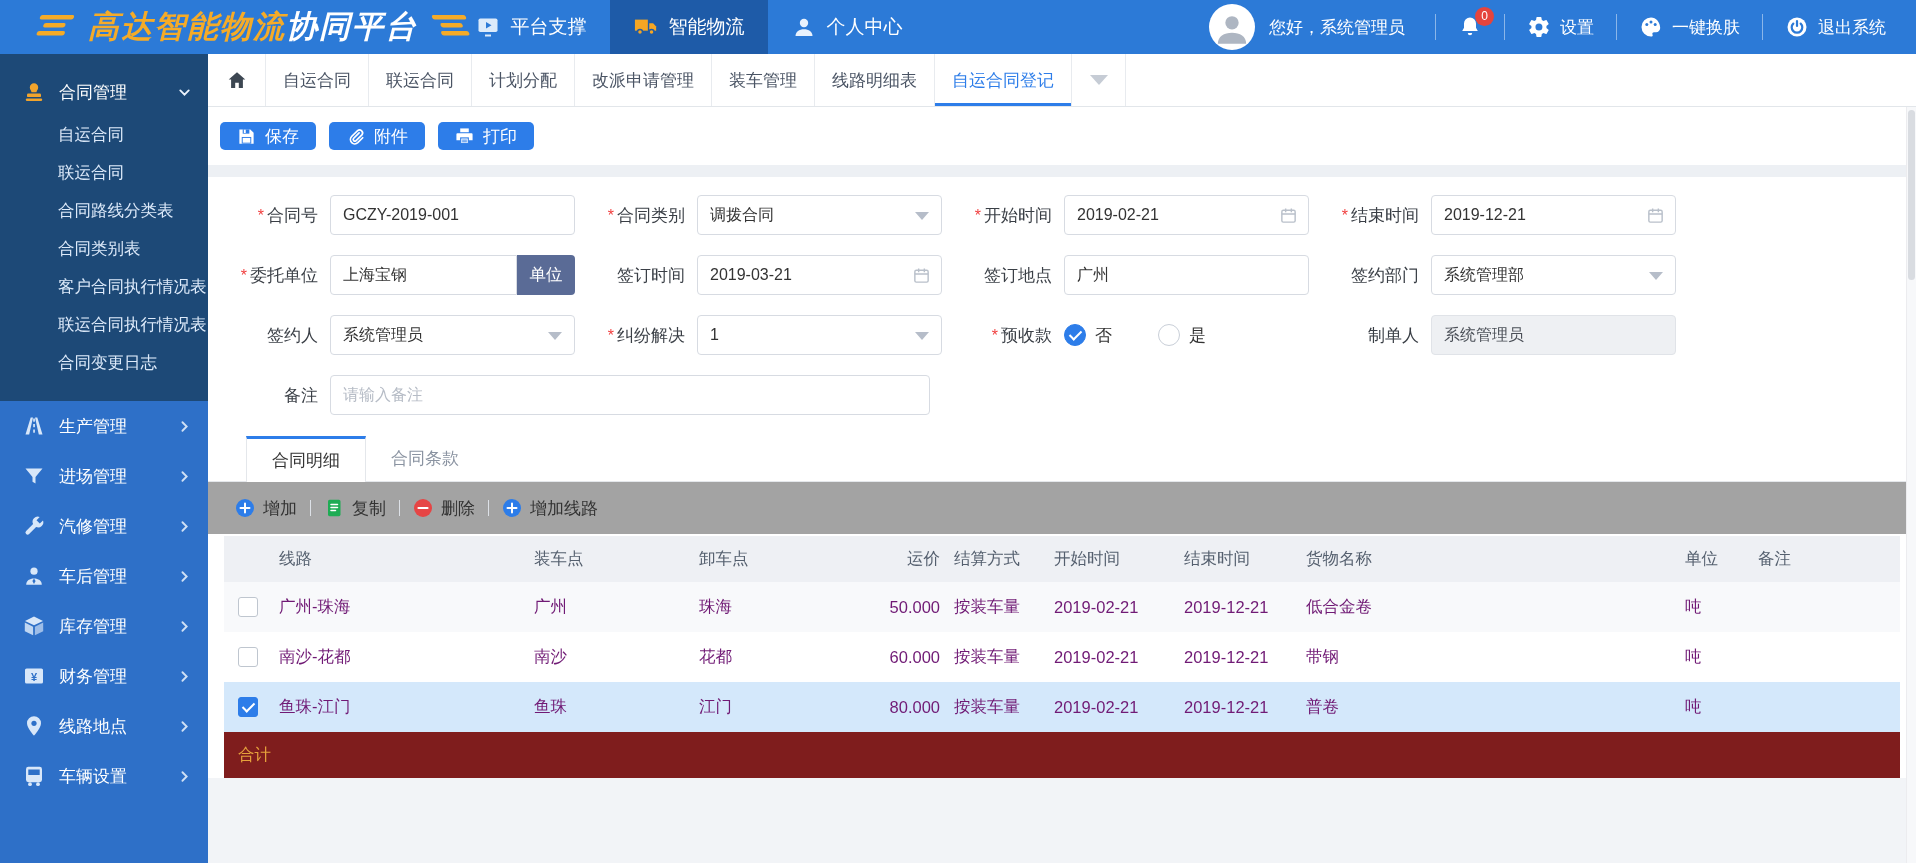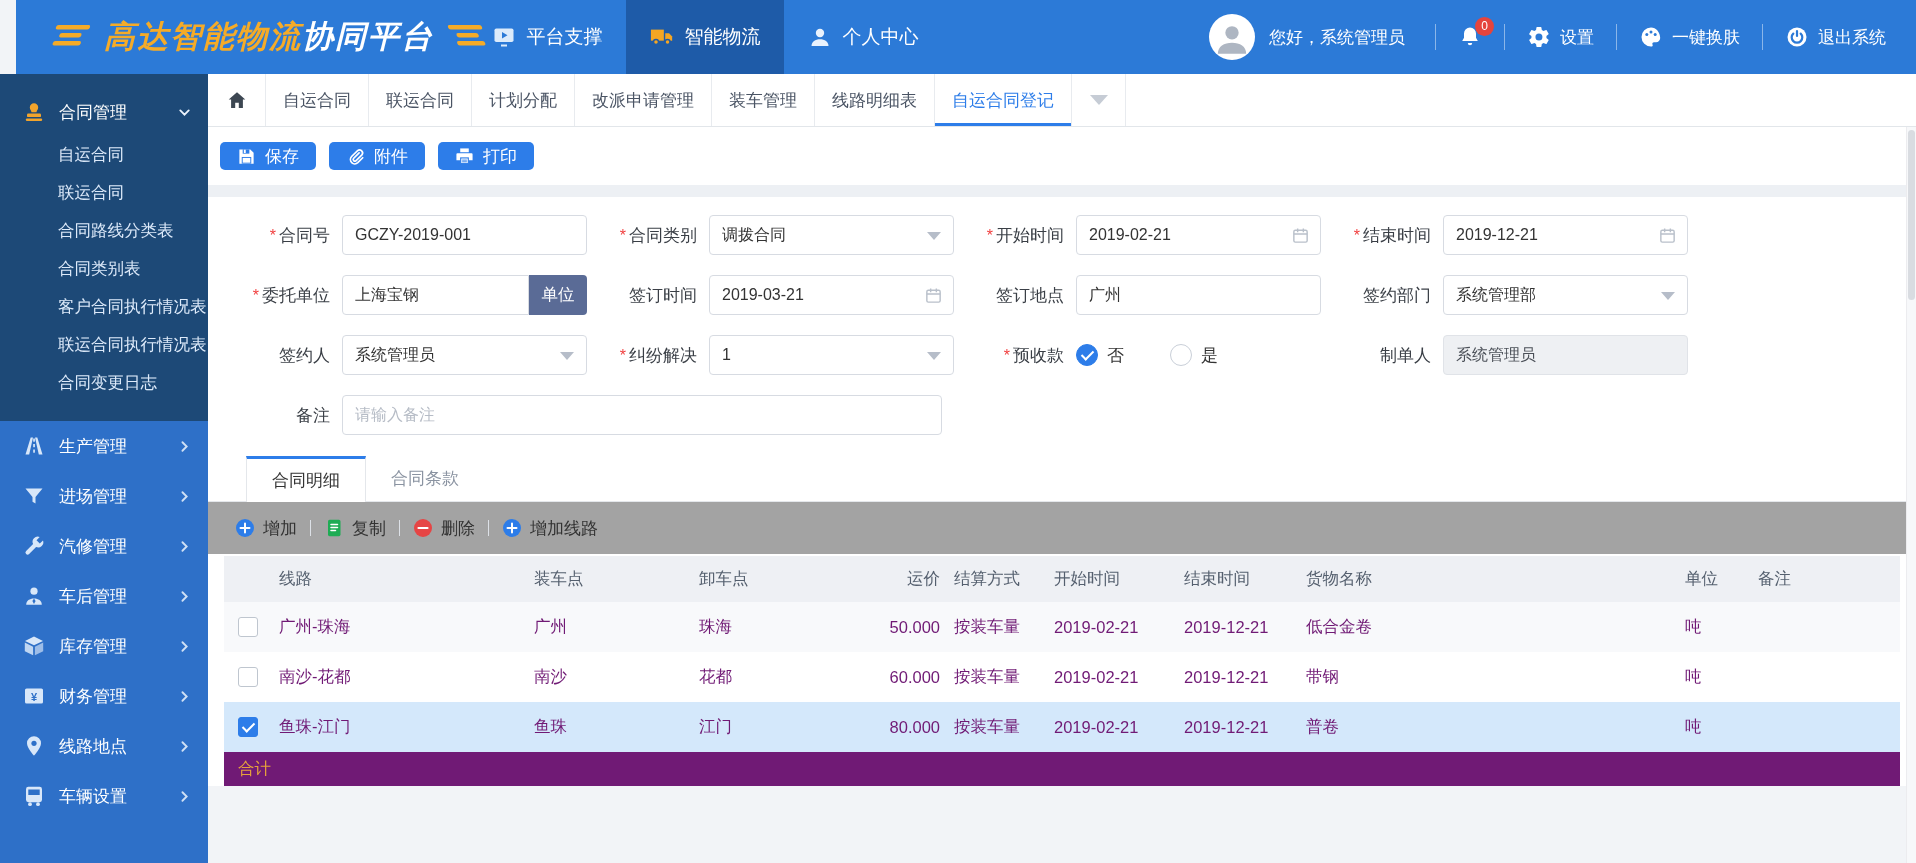--- a/index.html
+++ b/index.html
@@ -1,21 +1,21 @@
 <!DOCTYPE html>
 <html><head>
 <meta charset="utf-8">
 <style>
   * { margin:0; padding:0; box-sizing:border-box; }
   html,body { width:1916px; height:863px; overflow:hidden;
     font-family:"Liberation Sans","DejaVu Sans",sans-serif; font-size:16px; color:#333; }
   .app { width:1916px; height:863px; display:flex; flex-direction:column; background:#f2f4f7; }
 
   
-  .navbar { height:74px; background:#2c7ad7; display:flex; align-items:stretch; color:#fff; flex:0 0 auto;margin-left:16px; }
+  .navbar { height:54px; background:#2c7ad7; display:flex; align-items:stretch; color:#fff; flex:0 0 auto; }
   .logo { width:452px; display:flex; align-items:center; padding-left:26px; gap:10px; }
   .logo-text { font-size:31px; font-weight:bold; font-style:italic; letter-spacing:2px; white-space:nowrap; }
   .logo-text .gold { color:#f5ab28; }
   .logo-text .white { color:#ffffff; }
   .nav-items { display:flex; align-items:stretch; }
   .nav-item { width:158px; display:flex; align-items:center; justify-content:center; gap:11px;
     font-size:19px; cursor:pointer; }
   .nav-item.active { background:#1e5ba8; }
   .nav-right { margin-left:auto; display:flex; align-items:center; padding-right:30px; font-size:17px; }
   .avatar { width:46px; height:46px; border-radius:50%; background:#fff; display:flex;
@@ -64,21 +64,21 @@
   .btn-primary { height:28px; padding:0 17px; background:#2d7de9; border:none; border-radius:5px;
     color:#fff; font-size:17px; display:flex; align-items:center; gap:9px; cursor:pointer; font-family:inherit; }
   .btn-icon { width:19px; height:19px; display:flex; }
   .btn-icon svg { width:100%; height:100%; }
   .band { height:12px; background:#edf0f4; flex:0 0 auto; }
 
   .page-body { flex:1; min-height:0; background:#f2f4f7; overflow:hidden; }
   .sheet { background:#fff; }
 
   
-  .form { padding:18px 12px 0; background:#fff; }
+  .form { padding:18px 0 0; background:#fff; }
   .form-row { display:flex; align-items:center; height:40px; margin-bottom:20px; }
   .f-cell { display:flex; align-items:center; }
   .f-label { width:122px; text-align:right; padding-right:12px; font-size:17px; color:#3a3f46; white-space:nowrap; }
   .req::before { content:"*"; color:#f13f3f; margin-right:3px; font-size:16px; }
   .control { position:relative; width:245px; height:40px; border:1px solid #d7dbe2; border-radius:4px;
     background:#fff; display:flex; align-items:center; padding:0 12px; font-size:16px; color:#333; }
   .control input { border:none; outline:none; width:100%; font-size:16px; color:#333;
     font-family:inherit; background:transparent; }
   .control input::placeholder { color:#b6bcc6; }
   .control.select { padding-right:32px; cursor:pointer; }
@@ -124,21 +124,21 @@
   .tbl-row.plain { background:#fff; }
   .tbl-row.selected { background:#d4e8fb; }
   .tcell { padding-left:8px; white-space:nowrap; overflow:hidden; }
   .tcell.first { padding-left:0; }
   .tcell.num { text-align:right; padding-right:6px; }
   .cb-cell { display:flex; justify-content:center; }
   .cb { position:relative; width:20px; height:20px; border:1px solid #bfc6cf; border-radius:3px; background:#fff; cursor:pointer; }
   .cb.checked { background:#2d7de9; border-color:#2d7de9; }
   .cb.checked::after { content:""; position:absolute; left:6px; top:2px; width:5px; height:10px;
     border:solid #fff; border-width:0 2.2px 2.2px 0; transform:rotate(45deg); }
-  .tbl-footer { height:34px; background:#701a75; color:#e6a23c; font-size:16.5px; display:flex;
+  .tbl-footer { height:46px; background:#7f1d1d; color:#e6a23c; font-size:16.5px; display:flex;
     align-items:center; padding-left:14px; }
 
   
   .scrollbar { position:absolute; top:53px; right:0; bottom:0; width:10px; background:#f7f8fa;
     border-left:1px solid #ececef; }
   .scroll-thumb { position:absolute; top:3px; left:1px; width:7px; height:170px; background:#d9dce1; border-radius:4px; }
 </style>
 </head>
 <body>
 

